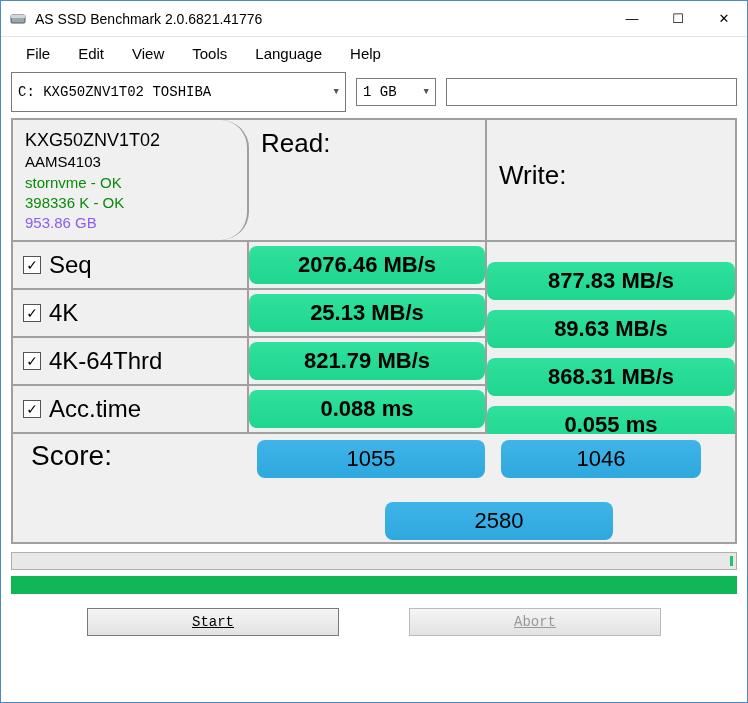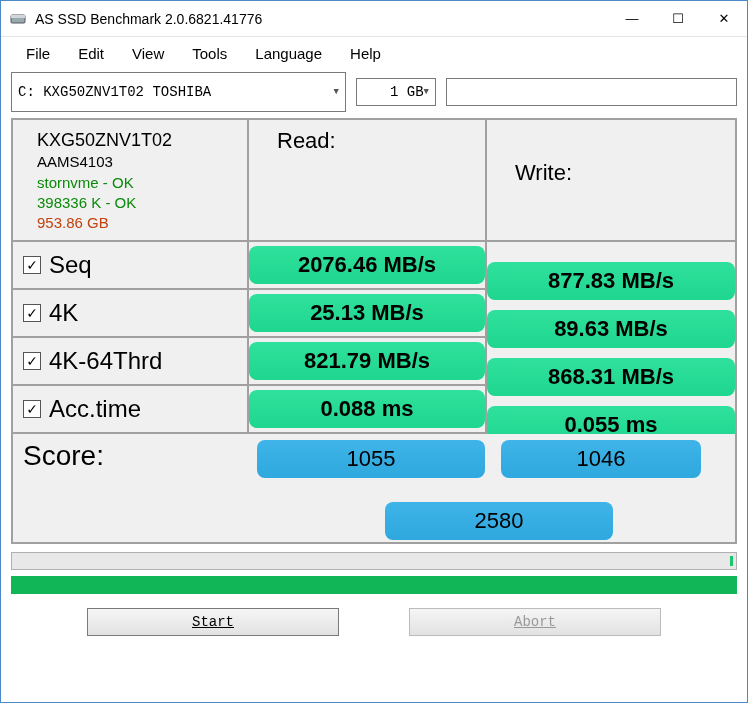--- a/index.html
+++ b/index.html
@@ -76,21 +76,21 @@
   font-size: 14px;
   cursor: pointer;
 }
 .size-select {
   flex: 0 0 80px;
   height: 28px;
   border: 1px solid #7a7a7a;
   background: #fff;
   display: flex;
   align-items: center;
-  justify-content: flex-end;
+  justify-content: space-between;
   padding: 0 6px;
   font-family: "Courier New", monospace;
   font-size: 14px;
   cursor: pointer;
 }
 .search-box {
   flex: 1;
   height: 28px;
   border: 1px solid #7a7a7a;
   background: #fff;
@@ -111,33 +111,34 @@
 .row:last-child { border-bottom: none; }
 .cell {
   border-right: 2px solid #a0a0a0;
 }
 .cell:last-child { border-right: none; }
 .c1 { flex: 0 0 236px; }
 .c2 { flex: 0 0 238px; }
 .c3 { flex: 1; margin-top: 32px; }
 .header-row { height: 122px; }
 .header-row .c1 {
-  padding: 8px 24px;
+  padding: 8px 12px;
   font-size: 15px;
   line-height: 1.35;
+  border-radius: 28px;
 }
 .header-row .hdr {
   font-family: Arial, sans-serif;
-  font-size: 22px;
-  padding: 8px 28px;
+  font-size: 26px;
+  padding: 8px 12px;
 }
 .drive-model { font-size: 18px; }
 .drive-fw { font-size: 15px; color: #000; }
 .drive-ok { font-size: 15px; color: #0a8a0a; }
-.drive-cap { font-size: 15px; color: #c2410c; }
+.drive-cap { font-size: 15px; color: #8b5cf6; }
 .test-row { height: 48px; }
 .test-row .label {
   display: flex;
   align-items: center;
   padding: 0 10px;
   font-size: 24px;
   gap: 8px;
 }
 .chk {
   width: 18px; height: 18px;
@@ -164,21 +165,21 @@
   align-items: center;
   justify-content: center;
   font-size: 22px;
   color: #000;
 }
 .bar-green { background: linear-gradient(#2fe19c, #1fd68f); }
 .bar-blue { background: linear-gradient(#3fb4e8, #2ea8de); }
 .score-row { height: 108px; background: #f0f0f0; position: relative; }
 .score-label {
   position: absolute;
-  left: 10px; top: 6px;
+  left: 18px; top: 6px;
   font-size: 28px;
 }
 .score-read {
   position: absolute;
   left: 244px; top: 6px;
   width: 228px; height: 38px;
 }
 .score-write {
   position: absolute;
   left: 488px; top: 6px;

